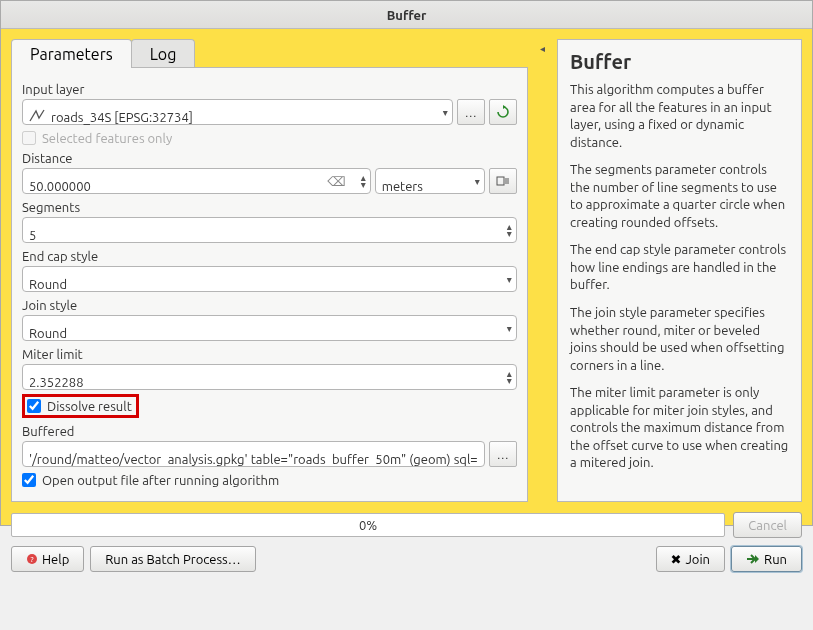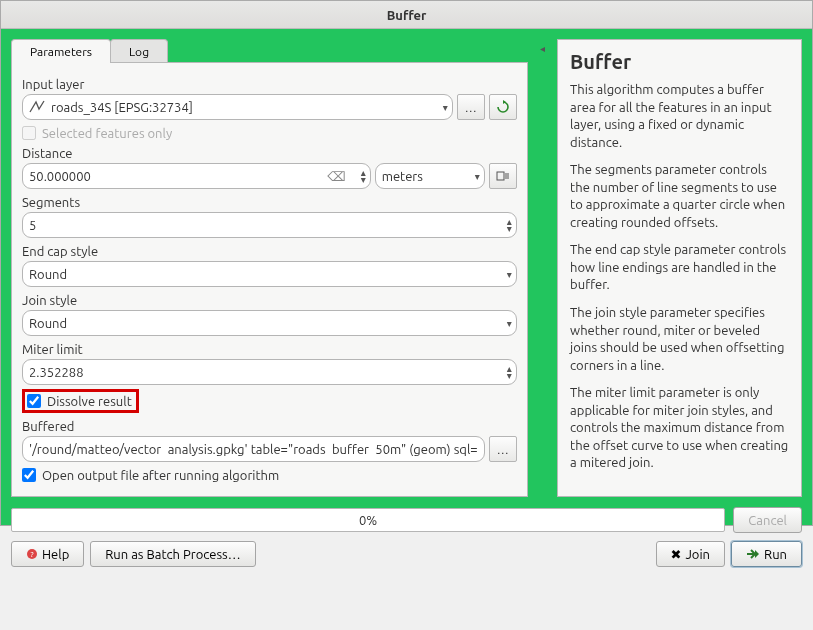--- a/index.html
+++ b/index.html
@@ -1,27 +1,27 @@
 <!DOCTYPE html>
 <html><head>
 <meta charset="utf-8">
 <style>
 * { box-sizing: border-box; margin: 0; padding: 0; font-family: "Ubuntu", "Segoe UI", sans-serif; }
 body { background: #f0f0f0; width: 813px; height: 630px; overflow: hidden; }
-.window { width: 813px; height: 526px; display: flex; flex-direction: column; background: #22c55e; border: 1px solid #aaa; }
+.window { width: 813px; height: 526px; display: flex; flex-direction: column; background: #fde047; border: 1px solid #aaa; }
 .titlebar { height: 28px; background: linear-gradient(#e8e8e7,#dedddb); border-bottom: 1px solid #bbb; text-align: center; line-height: 28px; font-weight: bold; font-size: 13px; color: #333; }
 .body { flex: 1; display: flex; padding: 10px; gap: 10px; }
 .left { flex: 1; display: flex; flex-direction: column; position: relative; }
-.tabs { display: flex; font-size: 12px; }
+.tabs { display: flex; font-size: 16px; }
 .tab { padding: 5px 18px; border: 1px solid #b8b8b8; border-bottom: none; background: #e4e4e3; cursor: pointer; border-radius: 4px 4px 0 0; margin-right: -1px; }
 .tab.active { background: #f7f7f6; position: relative; z-index: 2; }
 .tabpane { border: 1px solid #b8b8b8; background: #f7f7f6; flex: 1; padding: 8px 10px; margin-top: -1px; font-size: 13px; color: #333; overflow-y: auto; }
 .field-label { margin: 6px 0 3px 0; }
 .row { display: flex; align-items: center; gap: 4px; }
-.combo, .num, .txt { flex: 1; height: 26px; border: 1px solid #b5b5b5; background: #fff; padding: 0 6px; font-size: 13px; color: #333; display: flex; align-items: center; border-radius: 9px; position: relative; }
+.combo, .num, .txt { flex: 1; height: 26px; border: 1px solid #b5b5b5; background: #fff; padding: 0 6px; font-size: 13px; color: #333; display: flex; align-items: flex-end; border-radius: 4px; position: relative; }
 .combo .arrow, .num .spin { position: absolute; right: 4px; top: 50%; transform: translateY(-50%); color: #555; font-size: 10px; }
 .num .spin { display: flex; flex-direction: column; line-height: 7px; }
 .btn-ico { width: 28px; height: 26px; border: 1px solid #b5b5b5; background: linear-gradient(#fdfdfd,#e8e8e6); border-radius: 2px; display: flex; align-items: center; justify-content: center; font-size: 12px; cursor: pointer; }
 .clear-x { position: absolute; right: 24px; top: 50%; transform: translateY(-50%); color: #888; font-size: 13px; }
 .check { display: flex; align-items: center; gap: 6px; margin: 6px 0; }
 .check input { width: 14px; height: 14px; }
 .disabled { color: #aaa; }
 .highlight { border: 3px solid #d40000; display: inline-flex; padding: 2px 4px 2px 2px; margin-top: 4px; }
 .collapse { width: 10px; display: flex; align-items: flex-start; justify-content: center; font-size: 10px; color: #555; padding-top: 4px; }
 .right { width: 258px; border: 1px solid #b8b8b8; background: #f7f7f6; padding: 10px 12px; font-size: 13px; color: #333; }

